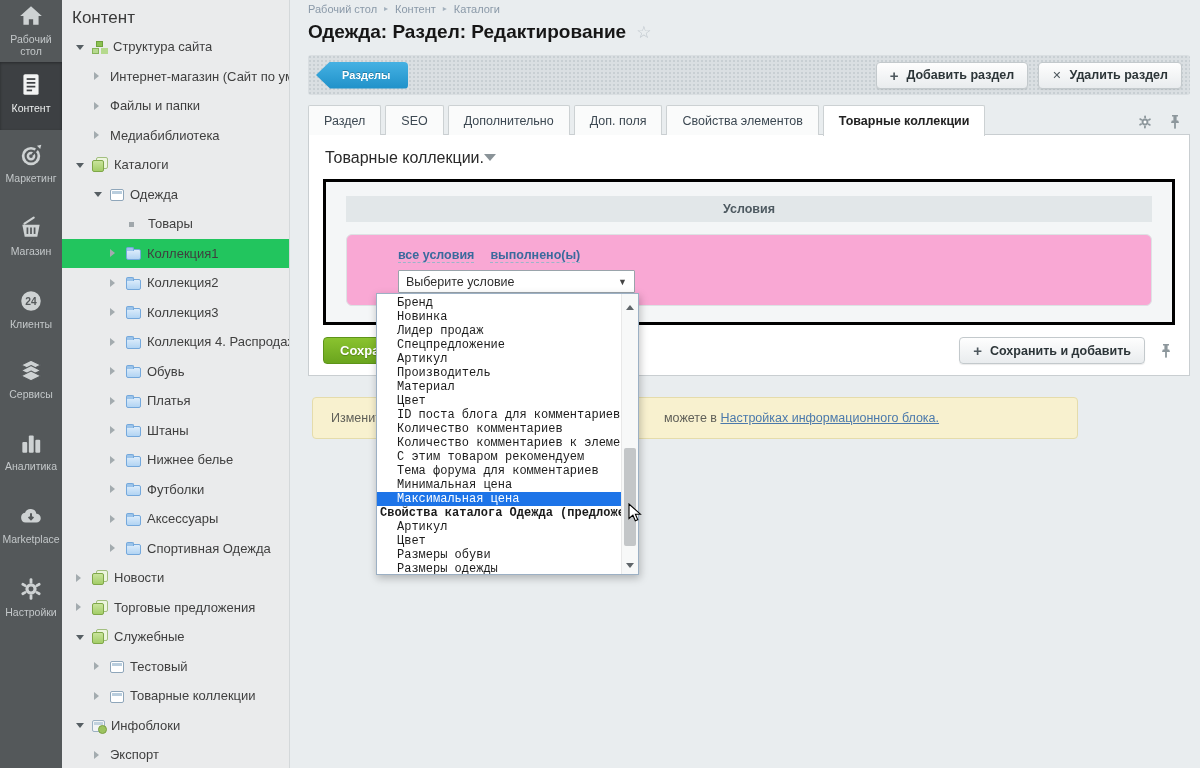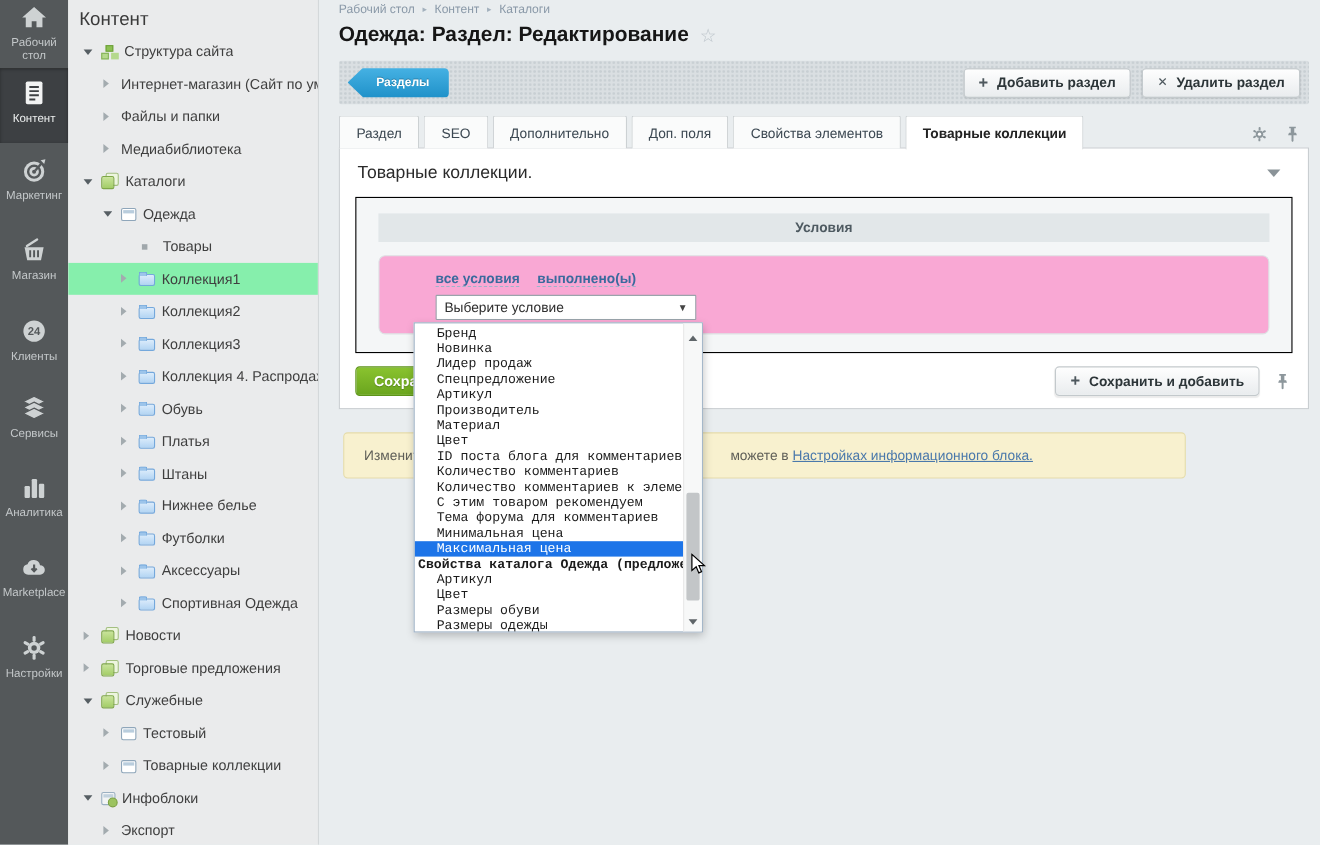--- a/index.html
+++ b/index.html
@@ -14,21 +14,21 @@
   .rail-item svg { width:26px; height:26px; display:block; margin:0 auto; }
   .rail-label { display:block; font-size:10.5px; line-height:12px; color:#c3c7c9; }
   .rail-item.active { background:#3d4043; box-shadow:inset 0 1px 3px rgba(0,0,0,.35); }
   .rail-item.active .rail-ic, .rail-item.active svg { color:#f2f3f3; }
   .rail-item.active .rail-label { color:#eceeee; }
 
   
   .tree { position:absolute; left:62px; top:0; width:228px; height:768px; background:#eaebec; border-right:1px solid #d4d8da; overflow:hidden; }
   .tree-title { font-size:17px; color:#3a3a3a; padding:8px 0 0 10px; height:32px; }
   .t-row { height:29.5px; display:flex; align-items:center; font-size:13px; color:#3f3f3f; white-space:nowrap; cursor:pointer; }
-  .t-row.sel { background:#86efac; }
+  .t-row.sel { background:#22c55e; }
   .t-row.lvl0 { padding-left:14px; } .t-row.lvl1 { padding-left:32px; } .t-row.lvl2 { padding-left:48px; }
   .t-arrow { width:16px; flex:none; display:flex; align-items:center; }
   .t-arrow.arrow-down::before { content:""; border:4px solid transparent; border-top:5px solid #565e63; margin-top:5px; }
   .t-arrow.arrow-right::before { content:""; border:4px solid transparent; border-left:5px solid #a3abaf; }
   .t-icon { width:16px; height:15px; margin-right:6px; position:relative; flex:none; }
   .t-icon.icon-folder { width:15px; height:11px; margin-top:3px; background:linear-gradient(#dcecfb,#b2d4f3); border:1px solid #74a8dc; border-radius:2px; }
   .t-icon.icon-folder::before { content:""; position:absolute; top:-3px; left:-1px; width:6px; height:3px; background:#9cc4ea; border:1px solid #74a8dc; border-bottom:none; border-radius:2px 2px 0 0; }
   .t-icon.icon-pages { width:16px; height:15px; }
   .t-icon.icon-pages::before { content:""; position:absolute; left:4px; top:0; width:10px; height:10px; background:#edf5df; border:1px solid #a3bf80; border-radius:2px; }
   .t-icon.icon-pages::after { content:""; position:absolute; left:0; top:3px; width:10px; height:10px; background:linear-gradient(#c9e49b,#a3cd67); border:1px solid #7fa748; border-radius:2px; }
@@ -61,24 +61,24 @@
   .ic-x { font-size:11px; font-weight:bold; color:#4e585e; line-height:1; }
 
   .tabs-row { margin-top:9px; display:flex; align-items:flex-end; position:relative; z-index:2; height:31px; }
   .tab { height:30px; display:flex; align-items:center; padding:0 15px; background:#fafbfb; border:1px solid #ccd1d3; border-bottom:none; border-radius:2px 2px 0 0; margin-right:4px; font-size:12.5px; color:#3c4852; cursor:pointer; }
   .tab.active { height:31px; background:#fff; font-weight:bold; color:#222; margin-bottom:-1px; }
   .tabs-icons { margin-left:auto; display:flex; align-items:center; gap:16px; margin-right:8px; padding-bottom:6px; }
   .sm-ico { width:14px; height:14px; color:#8d979c; cursor:pointer; }
   .sm-ico svg { width:14px; height:14px; display:block; }
 
   .panel { position:relative; z-index:1; margin-top:-1px; background:#fff; border:1px solid #c9ced1; }
-  .section-head { display:flex; justify-content:space-between; align-items:center; padding:13px 25px 12px 16px; }
+  .section-head { display:flex; justify-content:flex-start; align-items:center; padding:13px 25px 12px 16px; }
   .section-title { font-size:16px; color:#2a2a2a; }
   .chev-down { width:0; height:0; border:6px solid transparent; border-top:7px solid #8a9398; margin-top:6px; cursor:pointer; }
-  .inner { margin:0 14px; background:#f4f6f7; border:1px solid #000000; padding:14px 20px 16px; }
+  .inner { margin:0 14px; background:#f4f6f7; border:3px solid #000000; padding:14px 20px 16px; }
   .cond-header { height:26px; background:#e2e7e9; display:flex; align-items:center; justify-content:center; font-size:12.5px; font-weight:bold; color:#4e5a61; }
   .cond-box { margin-top:12px; background:#f9a8d4; border:1px solid #dde2e4; border-radius:6px; padding:12px 0 12px 51px; }
   .cond-links { display:flex; gap:16px; height:16px; align-items:center; }
   .cond-link { font-size:12.5px; font-weight:bold; color:#3a6a9d; border-bottom:1px dashed #9db4ca; cursor:pointer; line-height:14px; }
   .select-box { margin-top:7px; width:237px; height:23px; background:#fff; border:1px solid #9aa4ab; border-radius:1px; display:flex; align-items:center; justify-content:space-between; padding:0 7px; font-size:12.5px; color:#2e2e2e; cursor:pointer; }
   .select-arrow { font-size:9px; color:#444; }
   .btn-row { display:flex; align-items:center; padding:12px 16px 11px 14px; }
   .btn-save { height:27px; display:inline-flex; align-items:center; padding:0 16px; background:linear-gradient(#8ac32f,#6aa51e); border:1px solid #5d9419; border-radius:4px; color:#fff; font-size:13px; font-weight:bold; text-shadow:0 1px 1px rgba(0,0,0,.25); cursor:pointer; }
   .btn-row-right { margin-left:auto; display:flex; align-items:center; gap:14px; }
 

